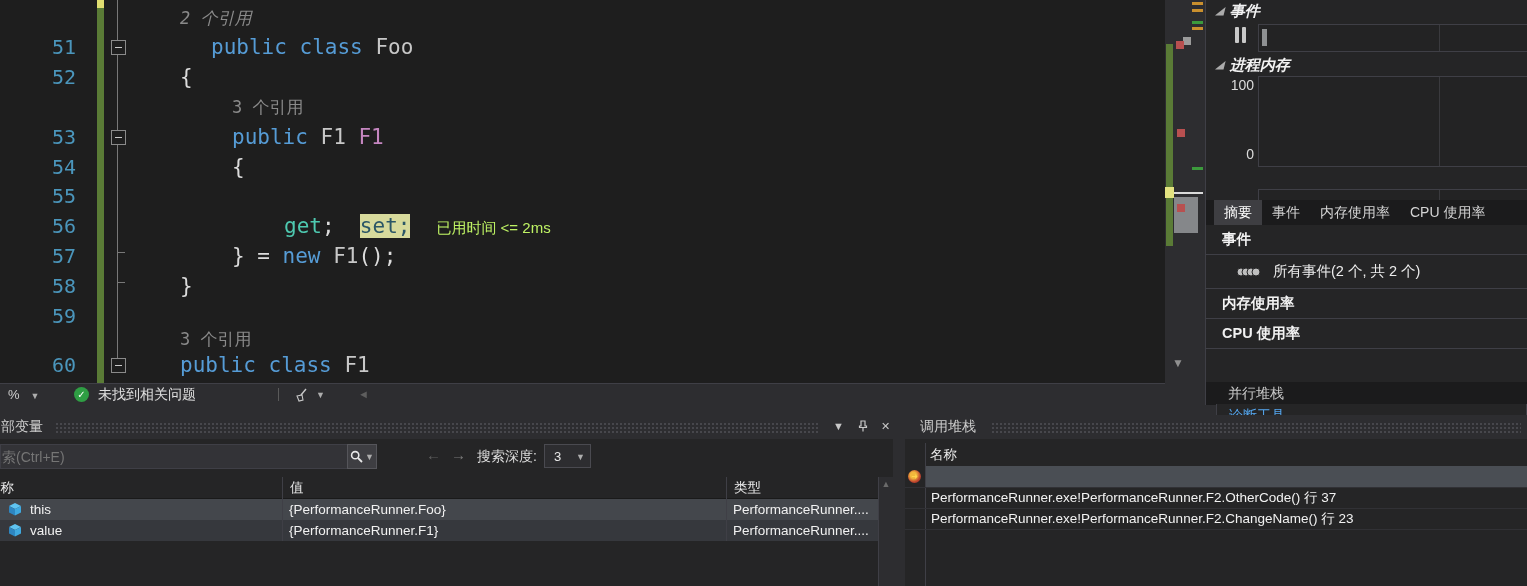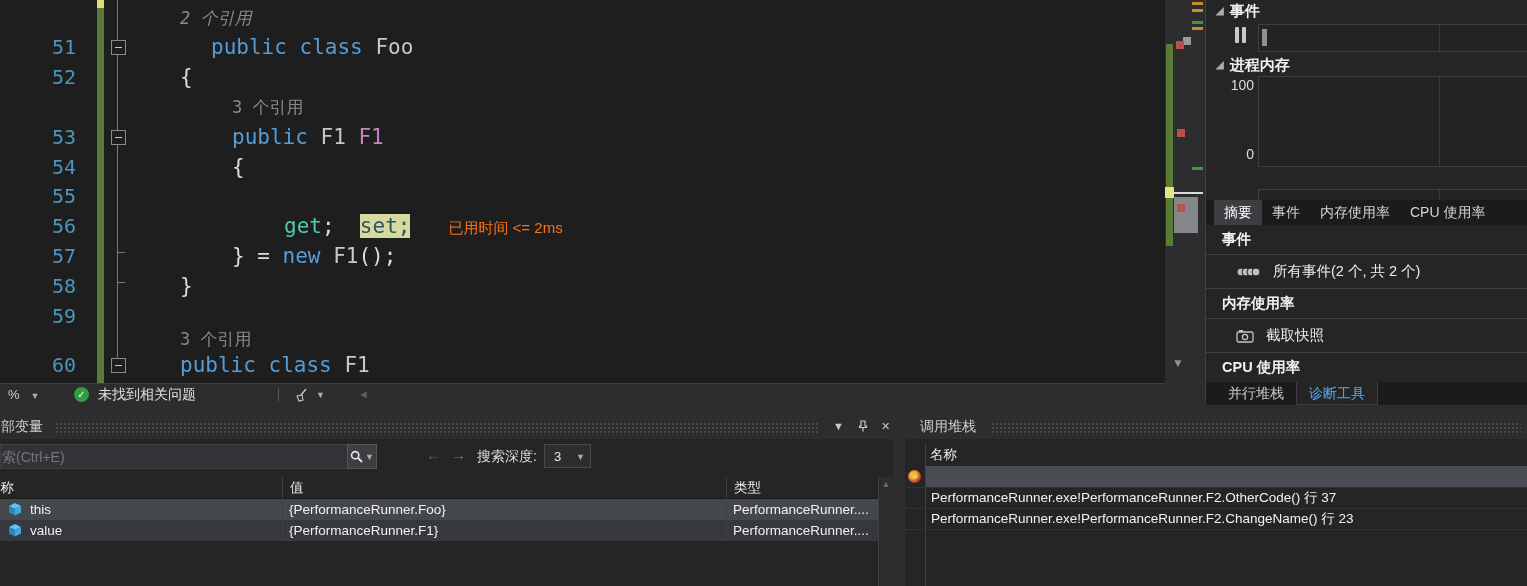--- a/index.html
+++ b/index.html
@@ -15,52 +15,52 @@
   .strip-yellow{left:97px;top:0;width:7px;height:8px;background:#E0DE71;}
   .fold-line{left:117px;top:0;width:1px;height:358px;background:#787878;}
   .fold-tick{left:118px;width:7px;height:1px;background:#787878;}
   .fold-box{left:111px;width:13px;height:13px;border:1px solid #8A8A8A;background:#1E1E1E;}
   .fold-box::after{content:"";position:absolute;left:3px;top:6px;width:7px;height:1px;background:#C8C8C8;}
   .code-line{height:30px;line-height:30px;font-family:"DejaVu Sans Mono",monospace;font-size:21px;white-space:pre;}
   .codelens{color:#8A8A8A;font-size:17px;}
   .seg-kw{color:#569CD6}.seg-type{color:#C8C8C8}.seg-prop{color:#C586C0}
   .seg-pn{color:#DCDCDC}.seg-teal{color:#4EC9B0}
   .seg-hl{background:#D7DA9C;color:#2B5666;}
-  .perftip{color:#f97316;font-size:15px;font-family:"Liberation Sans",sans-serif;margin-left:38px;cursor:pointer;}
+  .perftip{color:#bef264;font-size:15px;font-family:"Liberation Sans",sans-serif;margin-left:26px;cursor:pointer;}
 
   
   .sbzone{left:1165px;top:0;width:40px;height:405px;background:#2D2D30;}
   .mk{position:absolute;}
   .sb-thumb{left:9px;top:197px;width:24px;height:36px;background:#85878A;}
   .sb-down{left:7px;top:356px;color:#909090;font-size:12px;}
 
   
   .statusbar{left:0;top:383px;width:1165px;height:22px;background:#2D2D30;border-top:1px solid #3F3F46;}
   .zoomlbl{left:8px;top:3px;font-size:13px;color:#D0D0D0;}
   .ddv{color:#ADADAD;font-size:9px;}
   .okcirc{left:74px;top:3px;width:15px;height:15px;border-radius:50%;background:#2F9E44;color:#fff;
           font-size:10px;line-height:15px;text-align:center;}
   .okmsg{left:98px;top:2px;font-size:14px;color:#E0E0E0;}
   .vdiv{left:278px;top:4px;width:1px;height:13px;background:#5A5A5A;}
 
   
   .diag{left:1205px;top:0;width:322px;height:405px;background:#252526;border-left:1px solid #3F3F46;}
-  .dhdr{font-size:15px;font-weight:bold;color:#F2F2F2;white-space:nowrap;}
+  .dhdr{font-size:15px;font-weight:bold;color:#F2F2F2;white-space:nowrap;font-style:italic;}
   .tri{color:#ABABAB;font-size:10px;margin-right:6px;vertical-align:2px;}
   .chartbox{background:#232324;border:1px solid #3F3F46;}
   .chart-vline{position:absolute;left:180px;top:0;width:1px;height:100%;background:#3A3A3E;}
   .axislbl{width:38px;text-align:right;font-size:14px;color:#DCDCDC;}
   .evbar{display:inline-block;width:4px;height:16px;background:#C8C8C8;border-radius:1px;margin-right:3px;}
   .tabstrip{left:1206px;top:200px;width:321px;height:25px;background:#1B1B1C;display:flex;align-items:stretch;padding-left:8px;box-sizing:border-box;}
   .dtab{font-size:14px;color:#D4D4D4;line-height:25px;padding:0 10px;white-space:nowrap;cursor:pointer;}
   .dtab.sel{background:#3E3E42;color:#FFFFFF;}
   .summary{left:1206px;top:225px;width:321px;height:157px;background:#252526;}
   .sum-hdr{height:29px;line-height:29px;padding-left:16px;font-weight:bold;font-size:14.5px;color:#F2F2F2;border-bottom:1px solid #3F3F46;}
   .sum-item{height:33px;border-bottom:1px solid #3F3F46;display:flex;align-items:center;padding-left:30px;gap:12px;font-size:14.5px;color:#EDEDED;cursor:pointer;}
-  .btabs{left:1206px;top:382px;width:321px;height:23px;background:#1B1B1C;display:flex;padding-left:10px;box-sizing:border-box;}
+  .btabs{left:1206px;top:382px;width:321px;height:23px;background:#1B1B1C;display:flex;padding-left:10px;box-sizing:border-box;flex-direction:column;}
   .btab{font-size:14px;line-height:22px;padding:0 12px;color:#C8C8C8;cursor:pointer;white-space:nowrap;}
   .btab.sel{background:#252526;color:#55A8F2;border:1px solid #3F3F46;border-top:none;}
 
   
   .panelL{left:0;top:415px;width:893px;height:171px;background:#252526;}
   .panelR{left:905px;top:415px;width:622px;height:171px;background:#252526;}
   .ptitle{height:24px;background:#2D2D30;position:relative;overflow:hidden;}
   .ptitle-text{position:absolute;top:3px;font-size:14px;color:#CCCCCC;white-space:nowrap;}
   .dots{position:absolute;top:7px;height:11px;
         background-image:radial-gradient(#47474C 1px, transparent 1px);background-size:4px 4px;}
@@ -208,30 +208,20 @@
               <circle cx="5" cy="5" r="4"></circle>
               <circle cx="10" cy="5" r="4"></circle>
               <circle cx="15" cy="5" r="4"></circle>
               <circle cx="20" cy="5" r="4"></circle>
             </g>
           </svg>
       </span>
       <span>所有事件(2 个, 共 2 个)</span>
     </div>
     <div class="sum-hdr">内存使用率</div>
-    <div class="sum-item">
-      <span>
-        <svg width="18" height="14" viewBox="0 0 18 14">
-            <rect x="1" y="3" width="16" height="10" rx="1.5" fill="none" stroke="#C5C5C5" stroke-width="1.3"></rect>
-            <rect x="3" y="1" width="4" height="2" fill="#C5C5C5"></rect>
-            <circle cx="9" cy="8" r="2.6" fill="none" stroke="#C5C5C5" stroke-width="1.3"></circle>
-          </svg>
-      </span>
-      <span>截取快照</span>
-    </div>
     <div class="sum-hdr">CPU 使用率</div>
   </div>
 
   <div class="abs btabs">
     <div class="btab">并行堆栈</div>
     <div class="btab sel">诊断工具</div>
   </div>
 
   <div class="abs panelL">
     <div class="ptitle">

